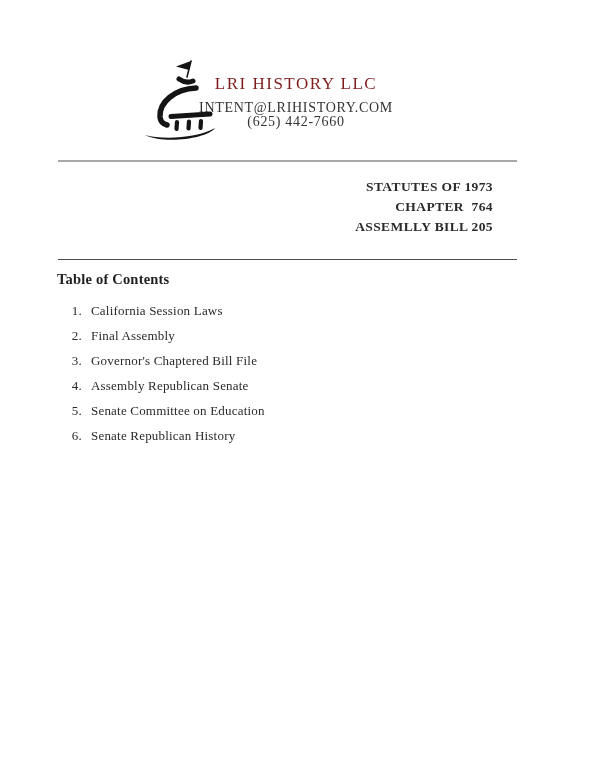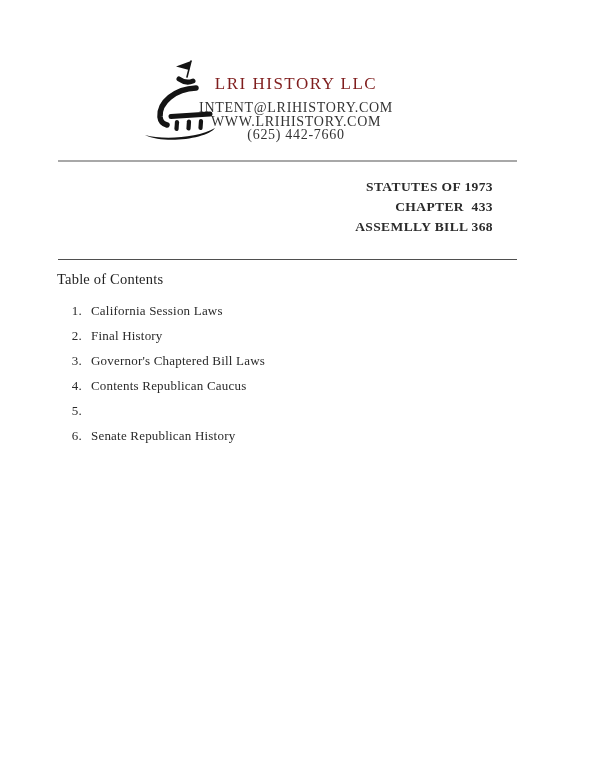--- a/index.html
+++ b/index.html
@@ -60,21 +60,21 @@
     letter-spacing: 0.4px;
     color: #2b2b2b;
   }
   .ref-line { white-space: pre; }
 
   
   .toc-title {
     position: absolute;
     left: 57px;
     top: 271px;
-    font-weight: normal;
+    font-weight: bold;
     font-size: 14.5px;
     letter-spacing: 0.2px;
     color: #1f1f1f;
   }
   .toc-list {
     position: absolute;
     left: 64px;
     top: 303px;
   }
   .toc-item {
@@ -116,55 +116,55 @@
         <path d="M63 63 L62.5 70" stroke-width="4.2"></path>
 
         <path d="M7 77 C25 82 60 80 77 70 C70 80 28 87 7 77 Z" fill="#141414" stroke="none"></path>
       </g>
     </svg>
   </div>
 
   <div class="brand">
     <div class="brand-name">LRI HISTORY LLC</div>
     <div class="brand-line">INTENT@LRIHISTORY.COM</div>
-    <div class="brand-line">WWW.LRIHISTORY.COM</div>
     <div class="brand-line">(625) 442-7660</div>
   </div>
 
   <div class="rule rule-1"></div>
 
   <div class="ref">
     <div class="ref-line">STATUTES OF 1973</div>
-    <div class="ref-line">CHAPTER  433</div>
-    <div class="ref-line">ASSEMLLY BILL 368</div>
+    <div class="ref-line">CHAPTER  764</div>
+    <div class="ref-line">ASSEMLLY BILL 205</div>
   </div>
 
   <div class="rule rule-2"></div>
 
   <div class="toc-title">Table of Contents</div>
 
   <div class="toc-list">
     <div class="toc-item">
       <span class="toc-num">1.</span>
       <span class="toc-label">California Session Laws</span>
     </div>
     <div class="toc-item">
       <span class="toc-num">2.</span>
-      <span class="toc-label">Final History</span>
+      <span class="toc-label">Final Assembly</span>
     </div>
     <div class="toc-item">
       <span class="toc-num">3.</span>
-      <span class="toc-label">Governor's Chaptered Bill Laws</span>
+      <span class="toc-label">Governor's Chaptered Bill File</span>
     </div>
     <div class="toc-item">
       <span class="toc-num">4.</span>
-      <span class="toc-label">Contents Republican Caucus</span>
+      <span class="toc-label">Assembly Republican Senate</span>
     </div>
     <div class="toc-item">
       <span class="toc-num">5.</span>
+      <span class="toc-label">Senate Committee on Education</span>
     </div>
     <div class="toc-item">
       <span class="toc-num">6.</span>
       <span class="toc-label">Senate Republican History</span>
     </div>
   </div>
 
 </div>
 
 </body></html>

